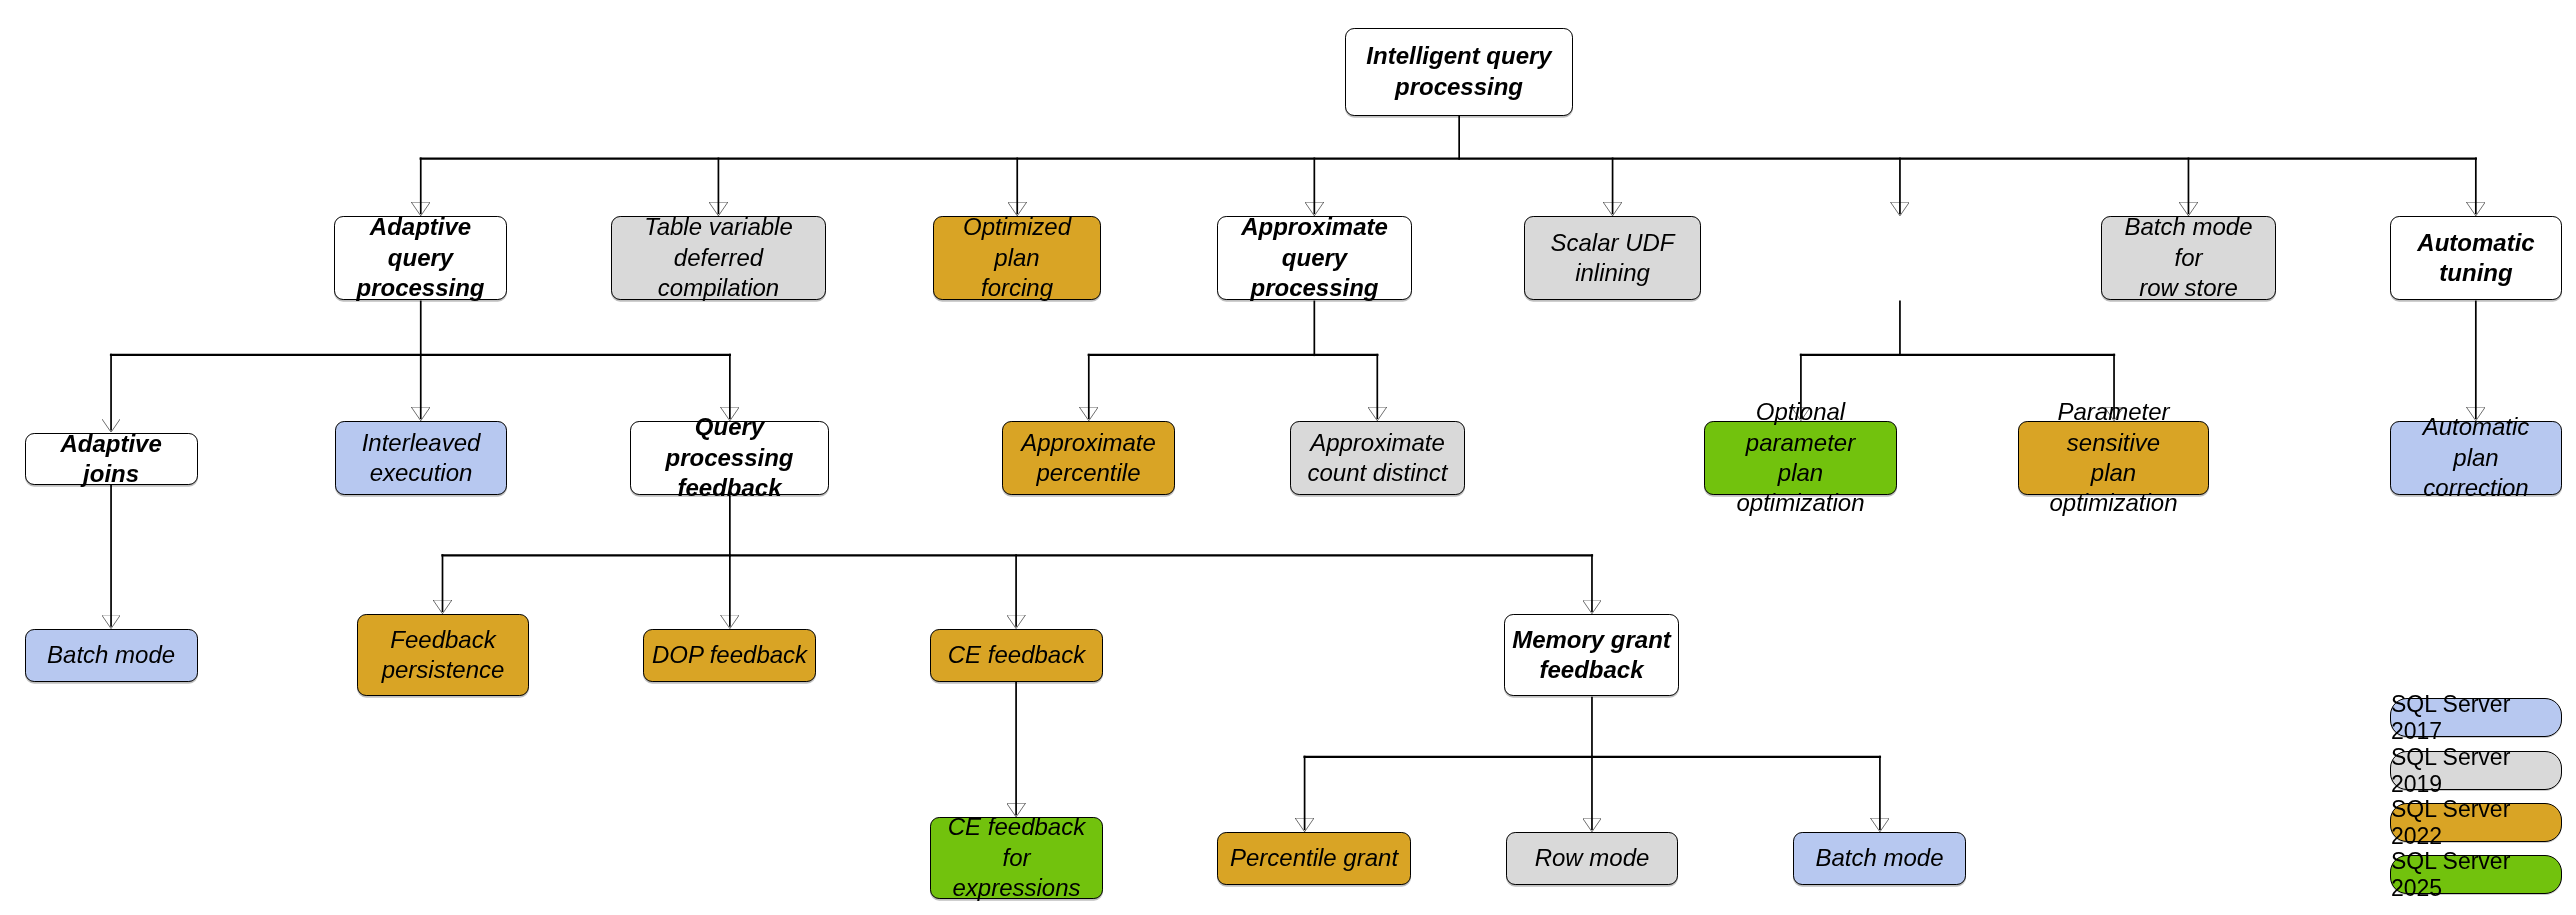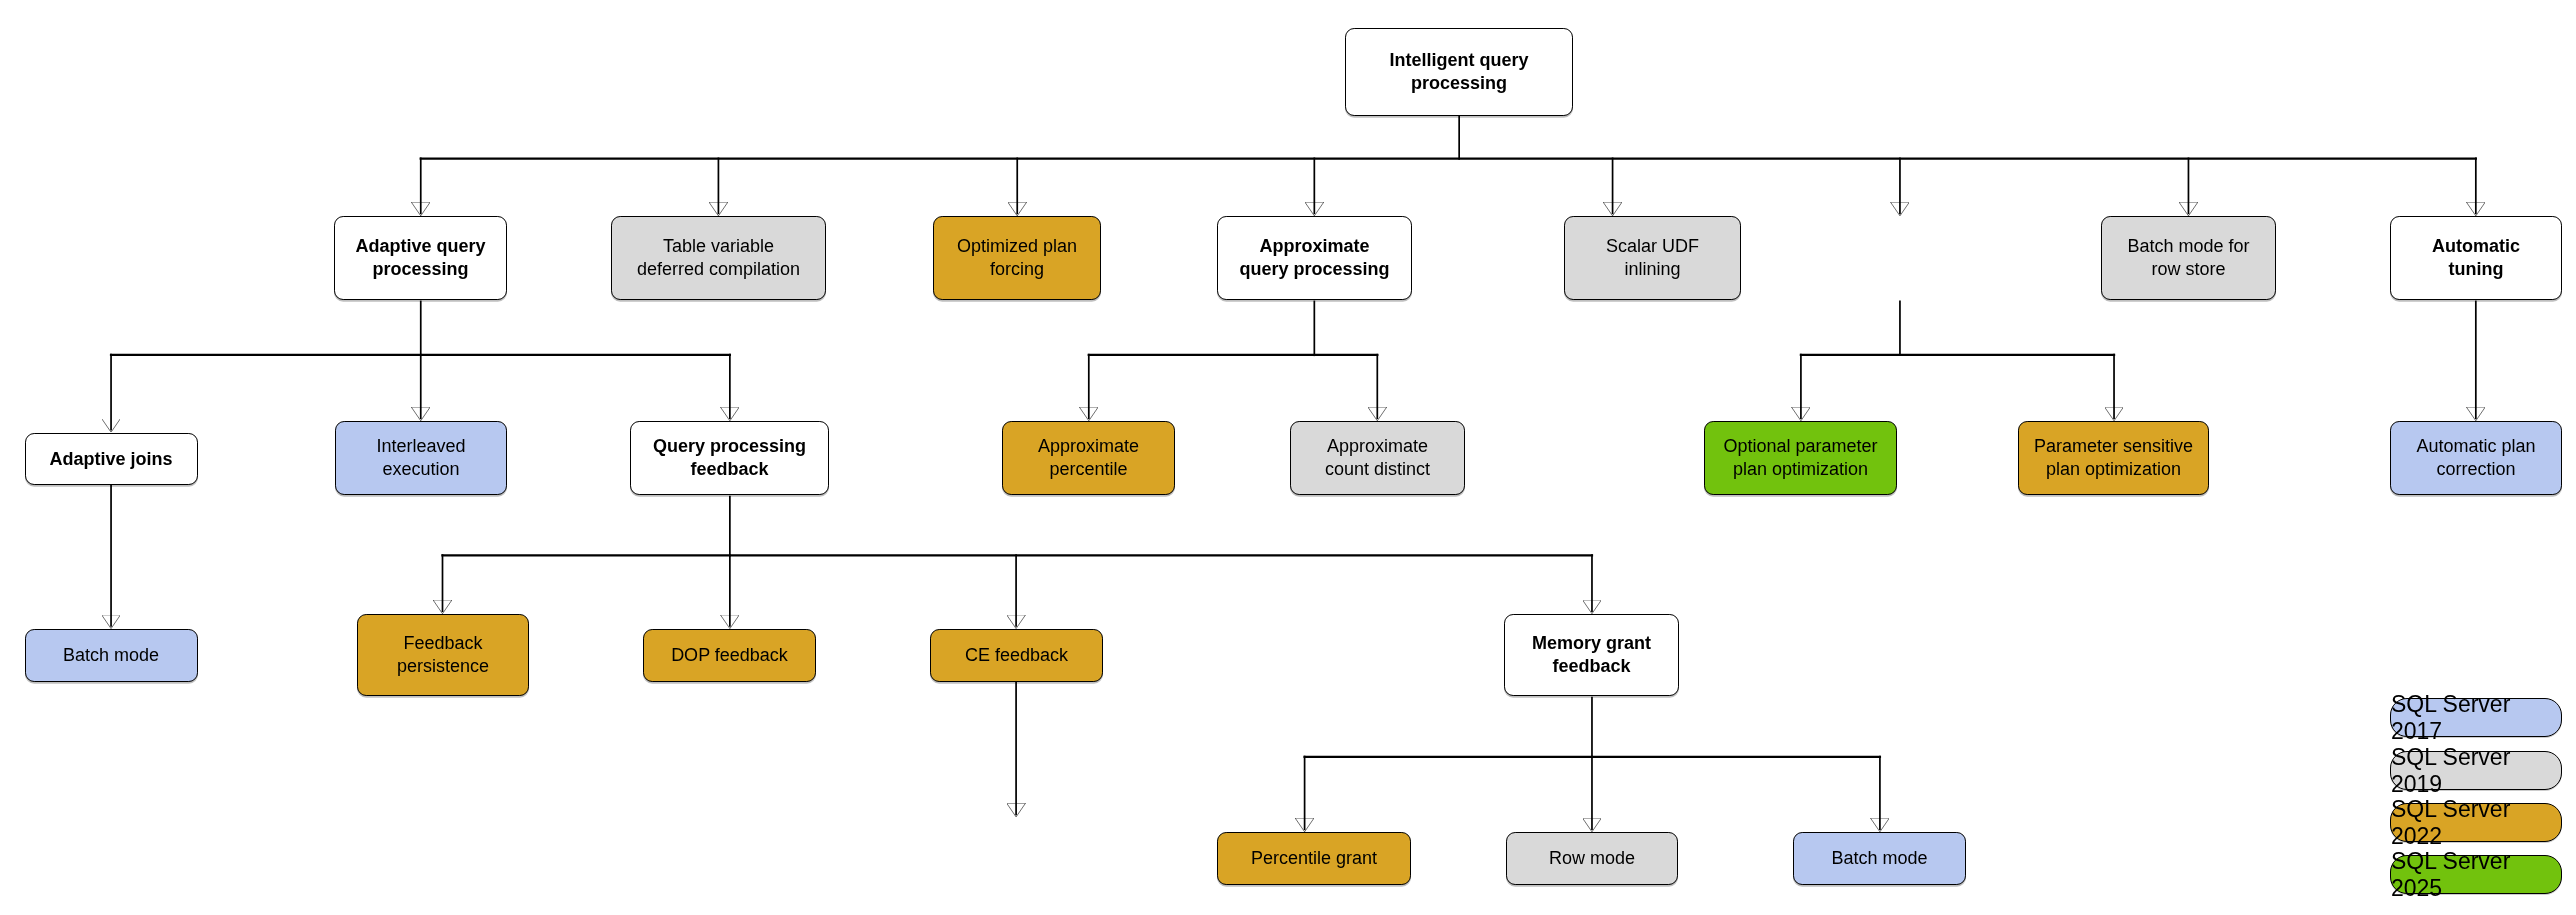--- a/index.html
+++ b/index.html
@@ -8,22 +8,23 @@
     font-family: "Liberation Sans", "DejaVu Sans", sans-serif;
   }
   #canvas { position: absolute; left: 0; top: 0; width: 2576px; height: 916px; }
   #edges { position: absolute; left: 0; top: 0; }
   .node {
     position: absolute; box-sizing: border-box;
     display: flex; align-items: center; justify-content: center;
     text-align: center; white-space: pre-line;
     border: 1.7px solid #000; border-radius: 9.2px;
     background: #ffffff; color: #000;
-    font-size: 18px; line-height: 1.27; padding: 2.3px 5.7px;
+    font-size: 24px; line-height: 1.27; padding: 2.3px 5.7px;
     box-shadow: 0 1.7px 0.6px rgba(0,0,0,0.25);
+    font-style: italic;
   }
   .bold { font-weight: 700; }
   .legend-item {
     position: absolute; box-sizing: border-box;
     display: flex; align-items: center; justify-content: center;
     border: 1.7px solid #000; border-radius: 17px;
     font-size: 23px; color: #000;
     box-shadow: 0 1.1px 0.6px rgba(0,0,0,0.2);
   }
   svg line, svg path { stroke: #000; fill: none; }
@@ -122,21 +123,21 @@
 deferred compilation</span>
   </div>
   <div class="node" style="left: 933px; top: 216px; width: 168px; height: 84px; background-color: rgb(217, 164, 37);">
     <span>Optimized plan
 forcing</span>
   </div>
   <div class="node bold" style="left: 1217px; top: 216px; width: 195px; height: 84px; background-color: rgb(255, 255, 255);">
     <span>Approximate
 query processing</span>
   </div>
-  <div class="node" style="left: 1524px; top: 216px; width: 177px; height: 84px; background-color: rgb(217, 217, 217); margin-left: 40px;">
+  <div class="node" style="left: 1524px; top: 216px; width: 177px; height: 84px; background-color: rgb(217, 217, 217);">
     <span>Scalar UDF
 inlining</span>
   </div>
   <div class="node" style="left: 2101px; top: 216px; width: 175px; height: 84px; background-color: rgb(217, 217, 217);">
     <span>Batch mode for
 row store</span>
   </div>
   <div class="node bold" style="left: 2390px; top: 216px; width: 172px; height: 84px; background-color: rgb(255, 255, 255);">
     <span>Automatic
 tuning</span>
@@ -185,20 +186,24 @@
     <span>DOP feedback</span>
   </div>
   <div class="node" style="left: 930px; top: 629px; width: 173px; height: 53px; background-color: rgb(217, 164, 37);">
     <span>CE feedback</span>
   </div>
   <div class="node bold" style="left: 1504px; top: 614px; width: 175px; height: 82px; background-color: rgb(255, 255, 255);">
     <span>Memory grant
 feedback</span>
   </div>
 
+  <div class="node" style="left: 930px; top: 817px; width: 173px; height: 82px; background-color: rgb(114, 194, 13);">
+    <span>CE feedback for
+expressions</span>
+  </div>
   <div class="node" style="left: 1217px; top: 832px; width: 194px; height: 53px; background-color: rgb(217, 164, 37); text-align: center;">
     <span>Percentile grant</span>
   </div>
   <div class="node" style="left: 1506px; top: 832px; width: 172px; height: 53px; background-color: rgb(217, 217, 217);">
     <span>Row mode</span>
   </div>
   <div class="node" style="left: 1793px; top: 832px; width: 173px; height: 53px; background-color: rgb(183, 200, 240);">
     <span>Batch mode</span>
   </div>
 

